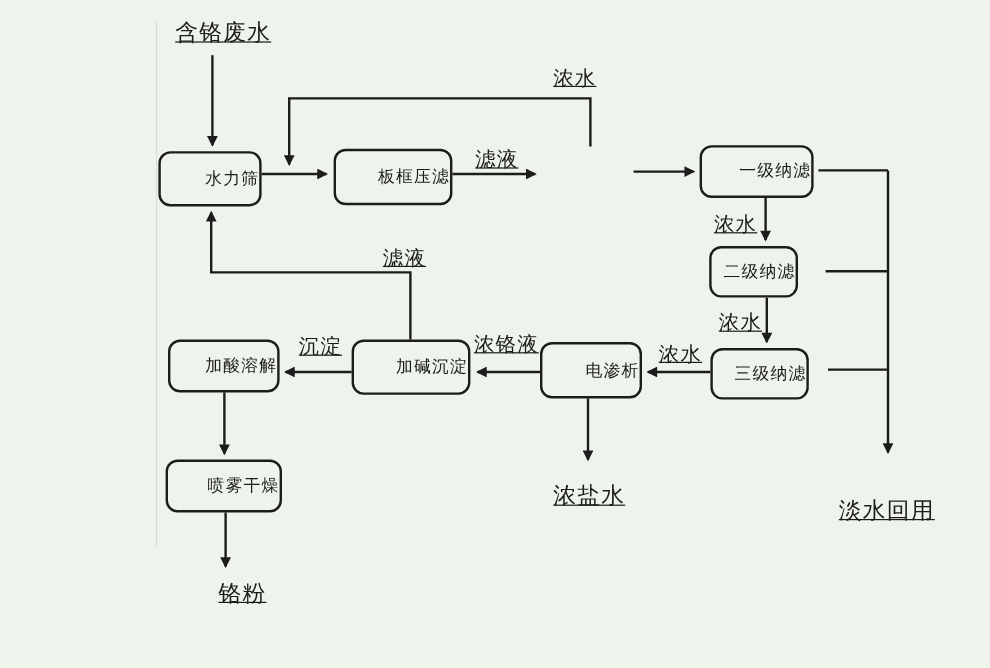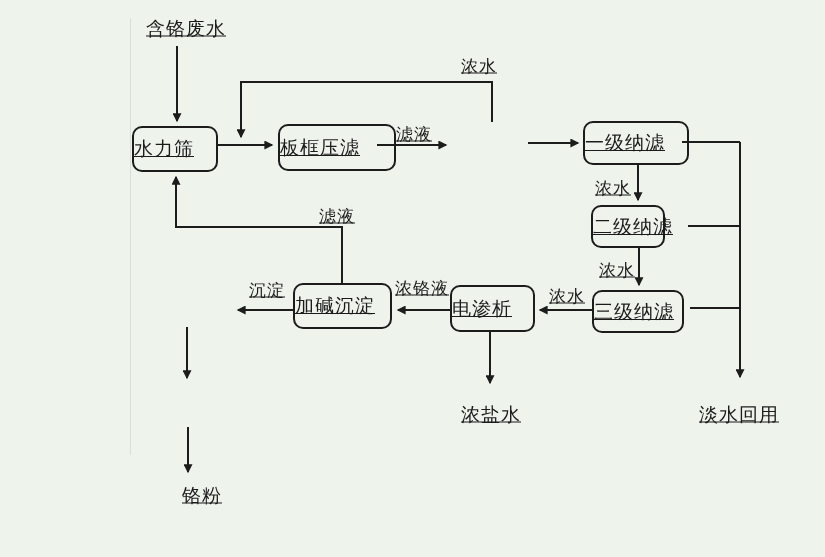--- a/index.html
+++ b/index.html
@@ -16,25 +16,24 @@
     position:relative;
     overflow:hidden;
   }
   #canvas{position:absolute;left:0;top:0;width:825px;height:557px;}
   #connectors{position:absolute;left:0;top:0;width:825px;height:557px;}
   .node{
     position:absolute;
     border:2px solid var(--line);
     border-radius:10px;
     background:transparent;
-    display:flex;align-items:center;justify-content:flex-start;
-    font-size:19px;letter-spacing:1px;
+    display:flex;align-items:center;justify-content:flex-end;
+    font-size:14px;letter-spacing:1px;
     box-sizing:border-box;
     white-space:nowrap;
-    text-decoration:underline;
   }
   .flabel{
     position:absolute;
     transform:translate(-50%,-50%);
     font-size:17px;letter-spacing:1px;
     white-space:nowrap;
     line-height:1;
     text-decoration:underline;
   }
   .big{font-size:19px;}
@@ -74,43 +73,49 @@
       <polyline points="690,308 740,308"></polyline>
       <polyline points="740,142 740,377" marker-end="url(#arrow)"></polyline>
     </g>
   </svg>
 
   <div class="scanline"></div>
 
   <div class="node" style="left:132px;top:126px;width:86px;height:46px">
     <span>水力筛</span>
   </div>
-  <div class="node" style="left:278px;top:124px;width:118px;height:47px">
+  <div class="node" style="left:278px;top:124px;width:99px;height:47px">
     <span>板框压滤</span>
   </div>
-  <div class="node" style="left:583px;top:121px;width:106px;height:44px">
+  <div class="node" style="left:583px;top:121px;width:95px;height:44px">
     <span>一级纳滤</span>
   </div>
   <div class="node" style="left:591px;top:205px;width:74px;height:43px">
     <span>二级纳滤</span>
   </div>
-  <div class="node" style="left:592px;top:290px;width:92px;height:43px">
+  <div class="node" style="left:592px;top:290px;width:82px;height:43px">
     <span>三级纳滤</span>
   </div>
   <div class="node" style="left:293px;top:283px;width:99px;height:46px">
     <span>加碱沉淀</span>
   </div>
   <div class="node" style="left:450px;top:285px;width:85px;height:47px">
     <span>电渗析</span>
   </div>
+  <div class="node" style="left:140px;top:283px;width:93px;height:44px">
+    <span>加酸溶解</span>
+  </div>
+  <div class="node" style="left:138px;top:383px;width:97px;height:44px">
+    <span>喷雾干燥</span>
+  </div>
 
   <div class="flabel big" style="left:186px;top:28px">含铬废水</div>
   <div class="flabel big" style="left:202px;top:495px">铬粉</div>
   <div class="flabel big" style="left:491px;top:414px">浓盐水</div>
-  <div class="flabel big" style="left:739px;top:414px">淡水回用</div>
+  <div class="flabel big" style="left:739px;top:426px">淡水回用</div>
 
   <div class="flabel" style="left:479px;top:66px">浓水</div>
   <div class="flabel" style="left:414px;top:134px">滤液</div>
   <div class="flabel" style="left:613px;top:188px">浓水</div>
   <div class="flabel" style="left:617px;top:270px">浓水</div>
   <div class="flabel" style="left:567px;top:296px">浓水</div>
   <div class="flabel" style="left:422px;top:288px">浓铬液</div>
   <div class="flabel" style="left:267px;top:290px">沉淀</div>
   <div class="flabel" style="left:337px;top:216px">滤液</div>
 

